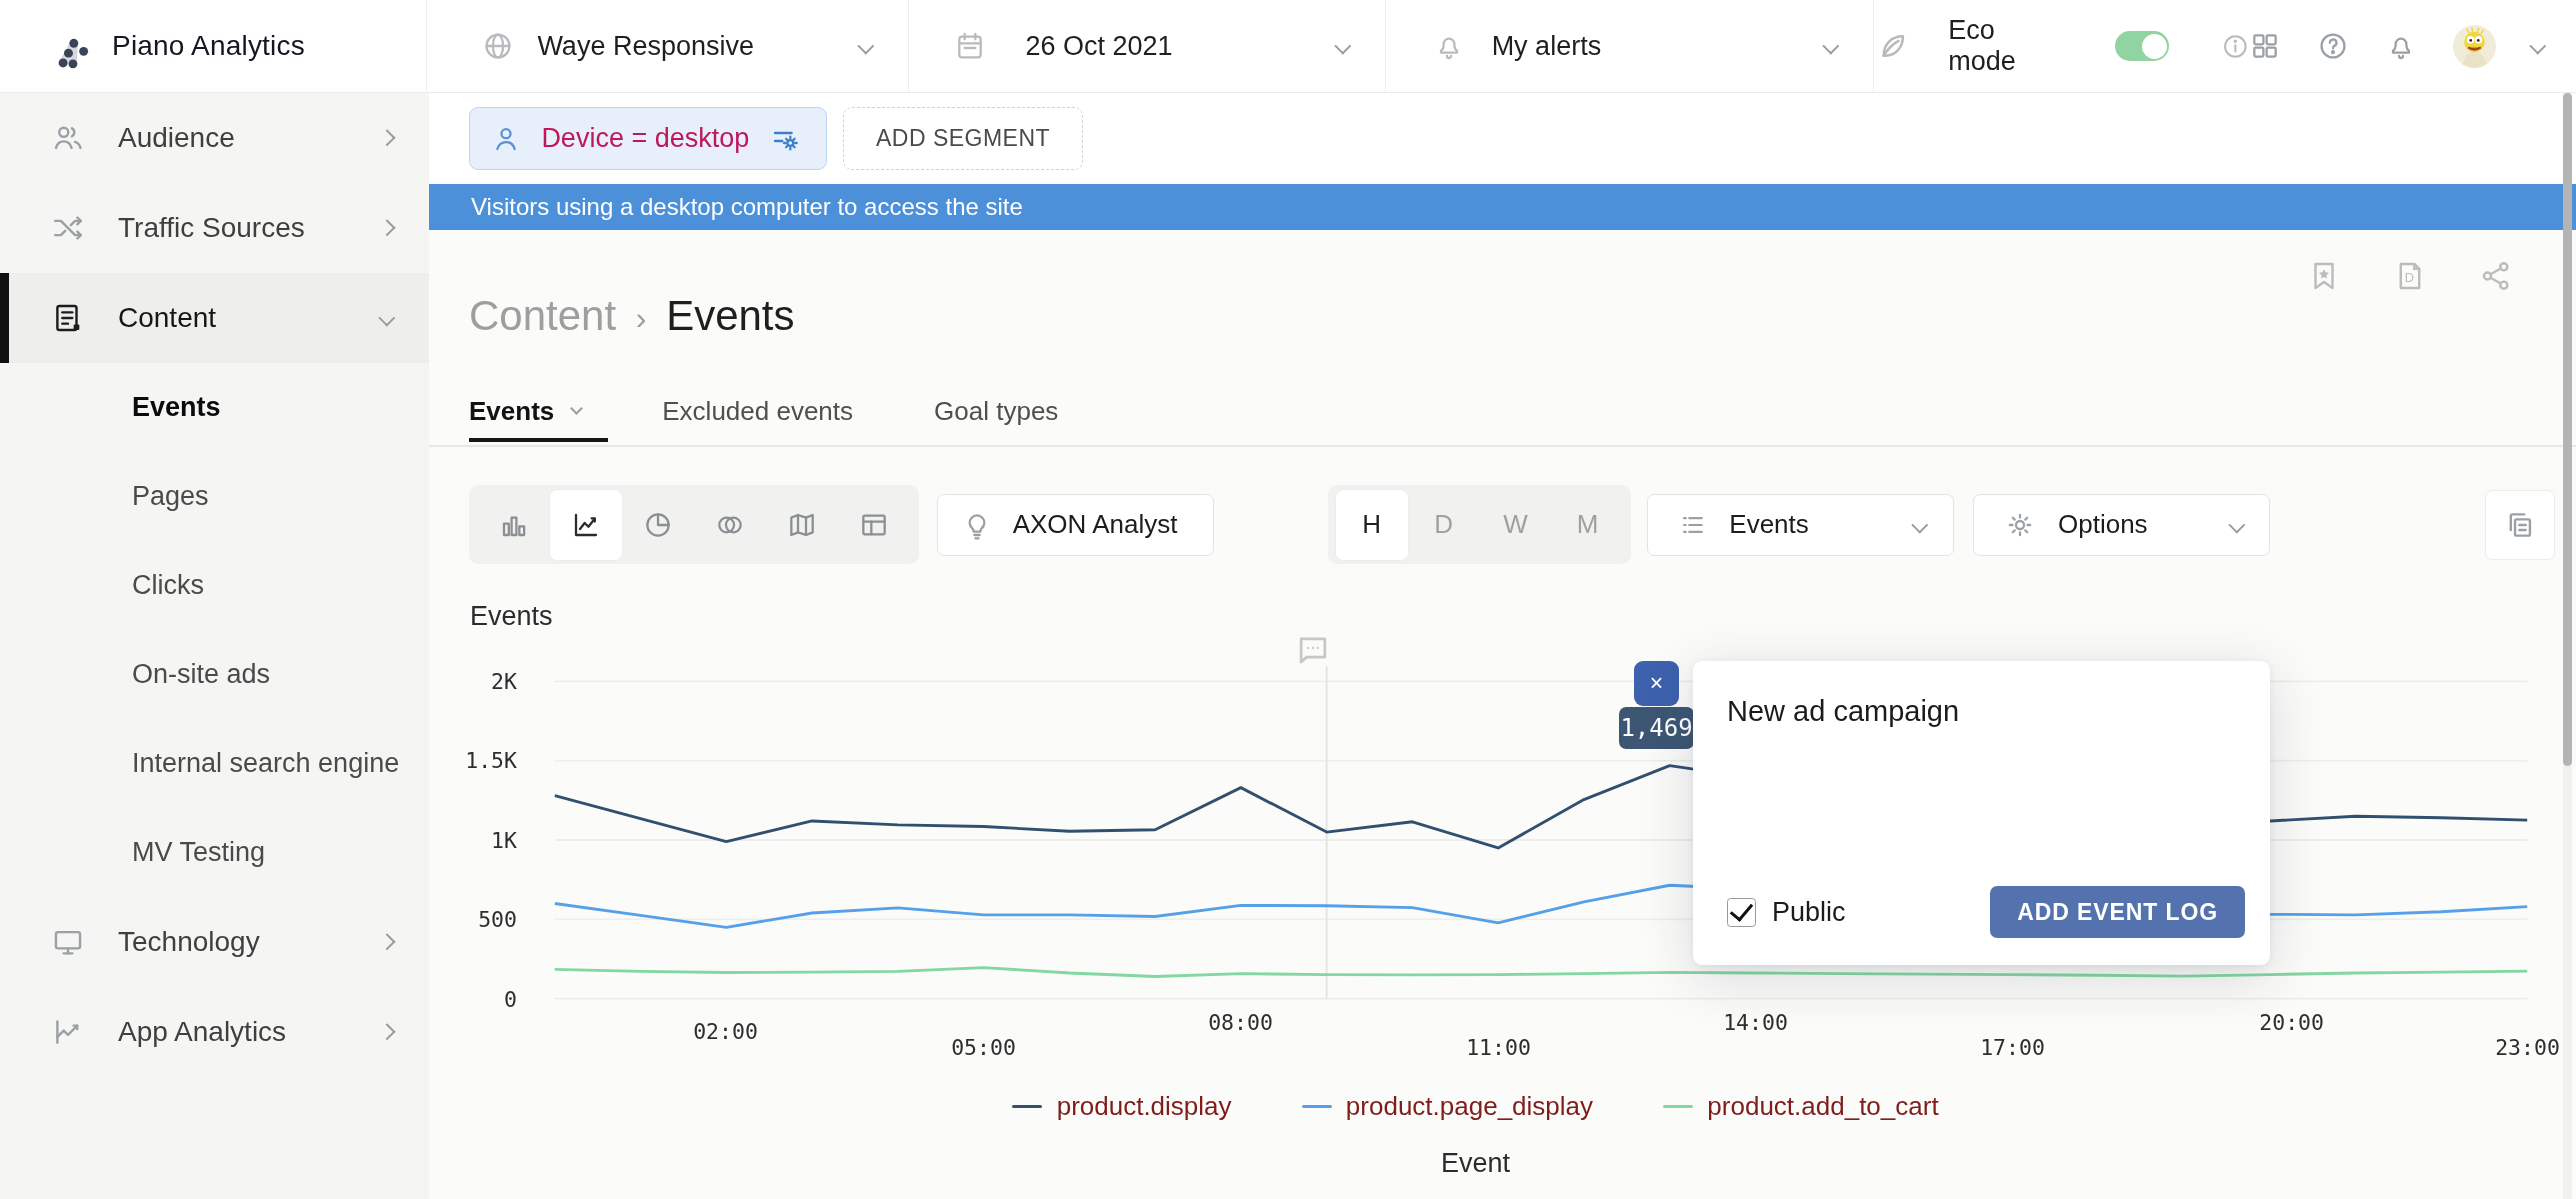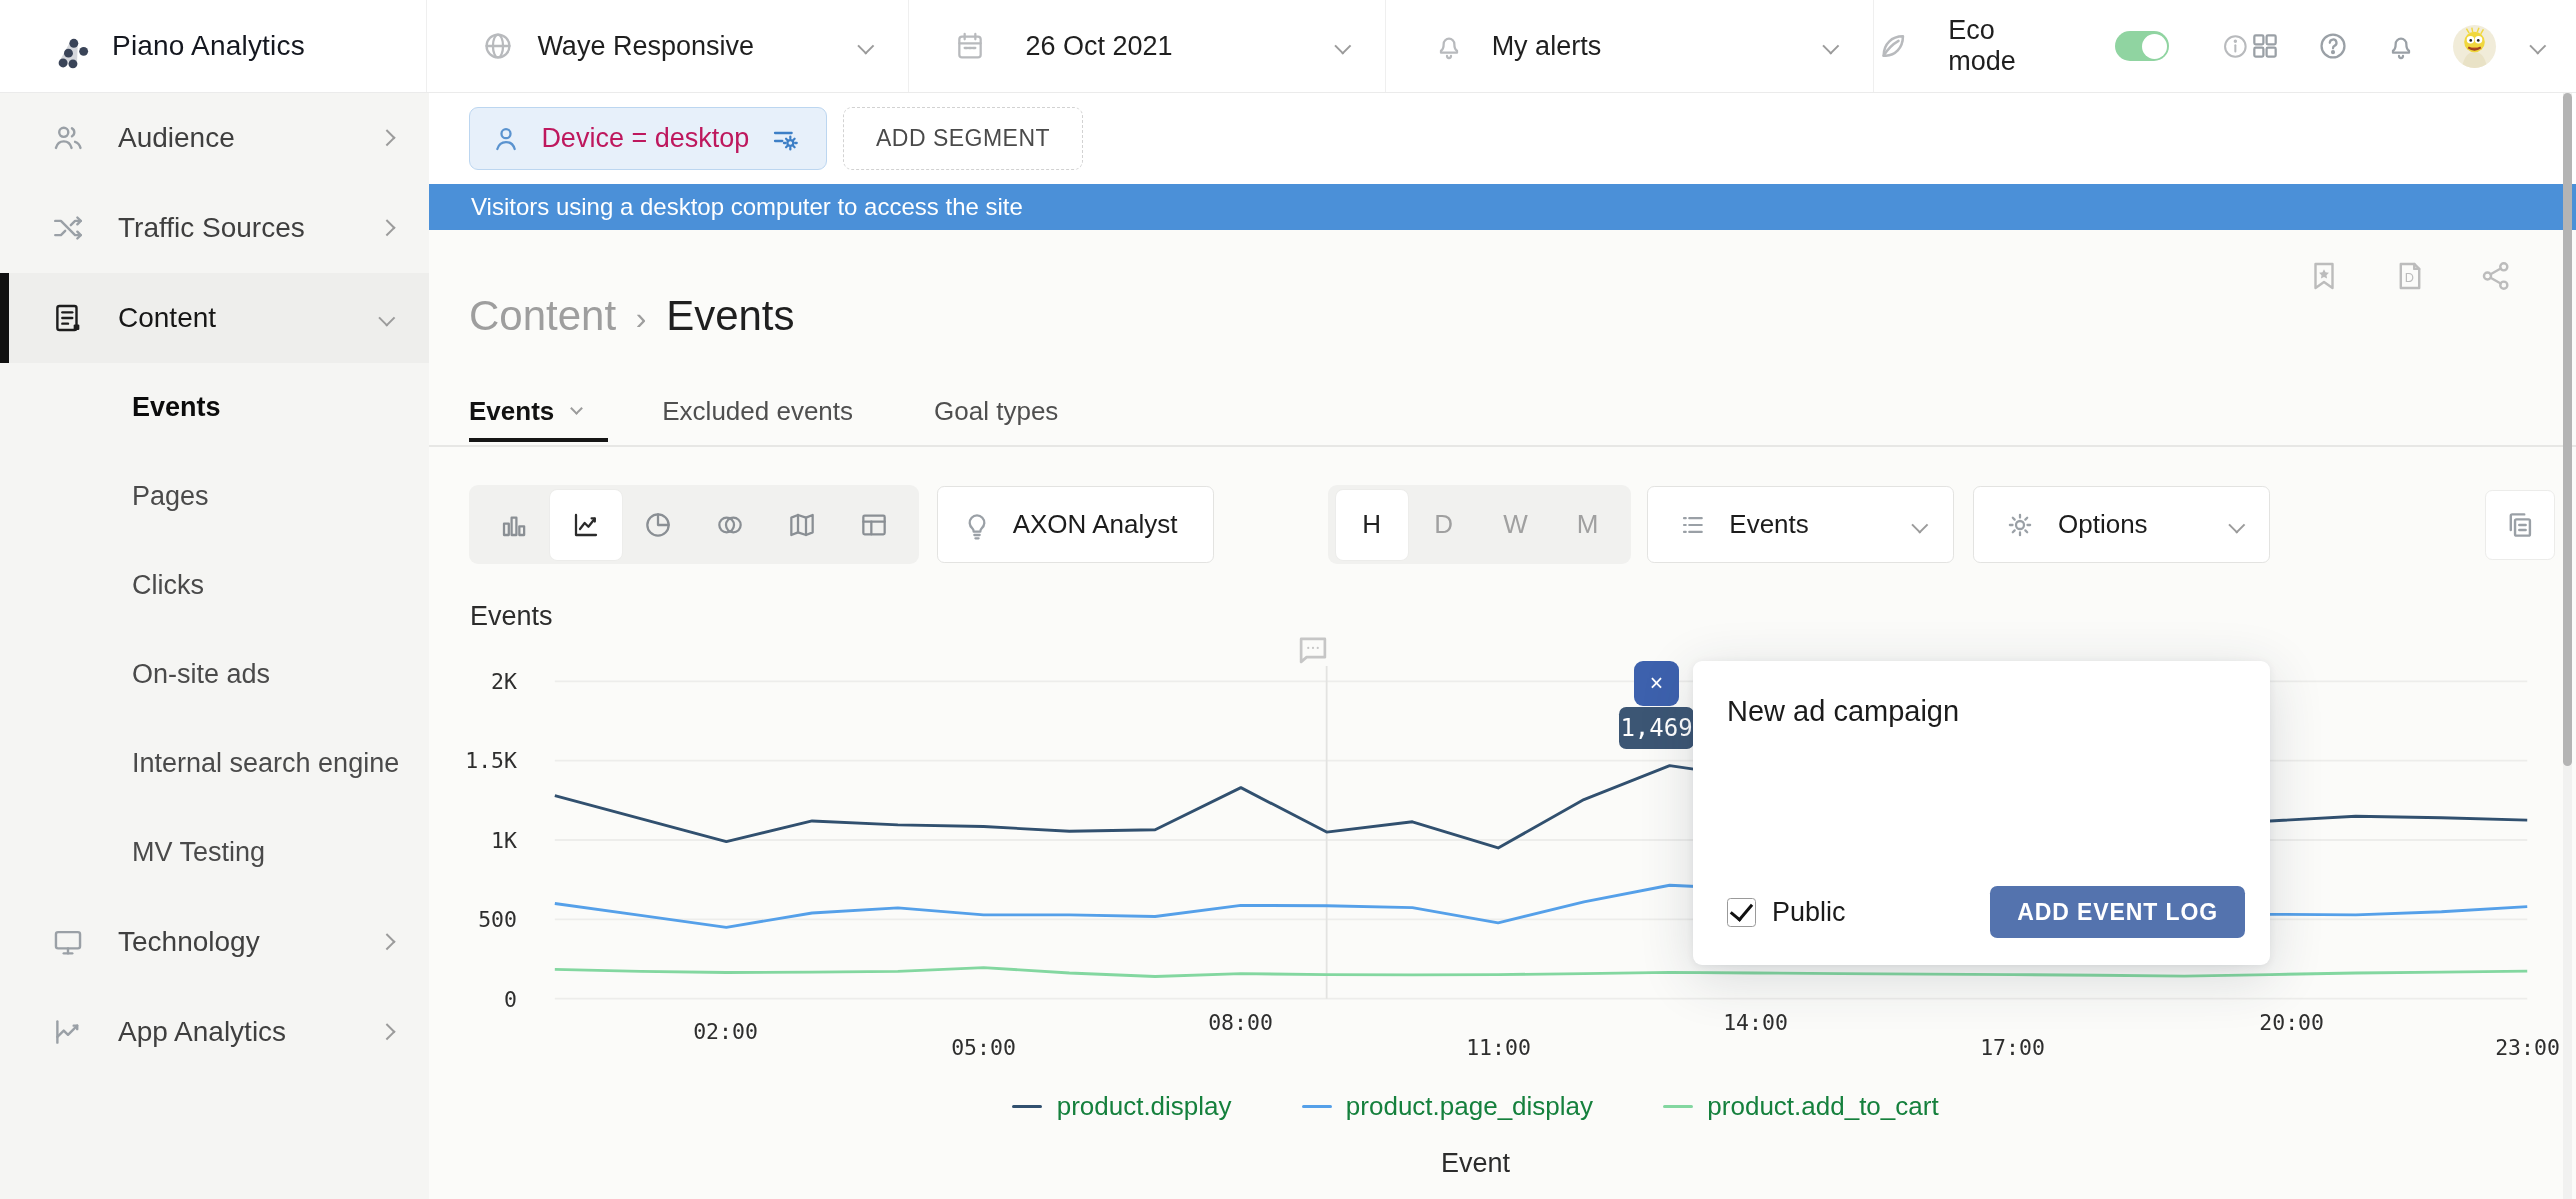--- a/index.html
+++ b/index.html
@@ -64,21 +64,21 @@
   .tab.active { color:#121212; font-weight:600; }
   .tab .chev { width:9px; height:9px; border-width:2px; margin-top:-5.4px; }
   .tab-underline { position:absolute; left:40px; top:345px; width:139px; height:3.6px; background:#161616; }
   .tabs-divider { position:absolute; left:0; right:0; top:352px; height:1.8px; background:#e7e7e5; }
 
   
   .toolbar { position:absolute; left:40px; top:392px; right:21.5px; height:79px; display:flex; align-items:center; }
   .seg-group { height:79px; background:#f1f1ef; border-radius:9px; display:flex; align-items:center; padding:0 9px; }
   .ct-btn { width:72px; height:70px; display:flex; align-items:center; justify-content:center; color:#8a8f94; border-radius:7.2px; }
   .ct-btn.active { background:#fff; color:#2b2b2b; box-shadow:0 0 0 0.9px #ececea; }
-  .btn-white { height:77px; background:#fff; border:1.8px solid #e3e3e1; border-radius:7.2px;
+  .btn-white { height:62px; background:#fff; border:1.8px solid #e3e3e1; border-radius:7.2px;
     display:flex; align-items:center; font-size:26px; color:#1c1c1c; }
   .axon { margin-left:18px; padding:0 36px 0 23px; gap:19.7px; }
   .hdwm { margin-left:114px; padding:0 7.2px; }
   .g-btn { width:72px; height:70px; display:flex; align-items:center; justify-content:center;
     font-size:26px; color:#a0a0a0; border-radius:7.2px; }
   .g-btn.active { background:#fff; color:#222; box-shadow:0 0 0 0.9px #ececea; }
   .dd-events { margin-left:16px; width:307px; padding:0 30px; gap:21.5px; position:relative; }
   .dd-options { margin-left:19.7px; width:297px; padding:0 30px; gap:21.5px; position:relative; }
   .dd-chev { position:absolute; right:27px; }
   .copy-btn { margin-left:auto; width:70px; height:70px; background:#fff; border:1.8px solid #ececea;
@@ -89,21 +89,21 @@
   #chart-svg { position:absolute; left:0; top:0; width:2576px; height:1199px; pointer-events:none; z-index:4; }
   .ytick { position:absolute; width:107px; text-align:right; font-family:"DejaVu Sans Mono", monospace;
     font-size:21.5px; color:#2e2e2e; z-index:5; }
   .xtick { position:absolute; width:107px; text-align:center; font-family:"DejaVu Sans Mono", monospace;
     font-size:21.5px; color:#2e2e2e; z-index:5; }
   .comment-marker { position:absolute; left:1294px; top:631px; color:#c6c6c6; z-index:5; }
   .legend { position:absolute; left:429px; width:2093px; top:1091px; display:flex; justify-content:center;
     gap:70px; align-items:center; z-index:5; }
   .leg-item { display:flex; align-items:center; gap:14.3px; }
   .leg-dash { width:30px; height:3.6px; border-radius:1.8px; background:#999; }
-  .leg-lbl { font-size:26px; color:#15803d; }
+  .leg-lbl { font-size:26px; color:#7f1d1d; }
   .xaxis-name { position:absolute; left:429px; width:2093px; top:1148px; text-align:center;
     font-size:27px; color:#2c2c2c; z-index:5; }
 
   
   .close-btn { position:absolute; left:1634px; top:661px; width:45px; height:45px; border-radius:9px;
     background:#3d61ad; color:#fff; font-size:23px; display:flex; align-items:center; justify-content:center; z-index:8; }
   .tooltip { position:absolute; left:1619px; top:707px; width:75px; height:42px; border-radius:7.2px;
     background:#3c5674; color:#fff; font-family:"DejaVu Sans Mono", monospace; font-size:24px;
     display:flex; align-items:center; justify-content:center; z-index:7; }
   .popup { position:absolute; left:1693px; top:661px; width:577px; height:304px; background:#fff;

